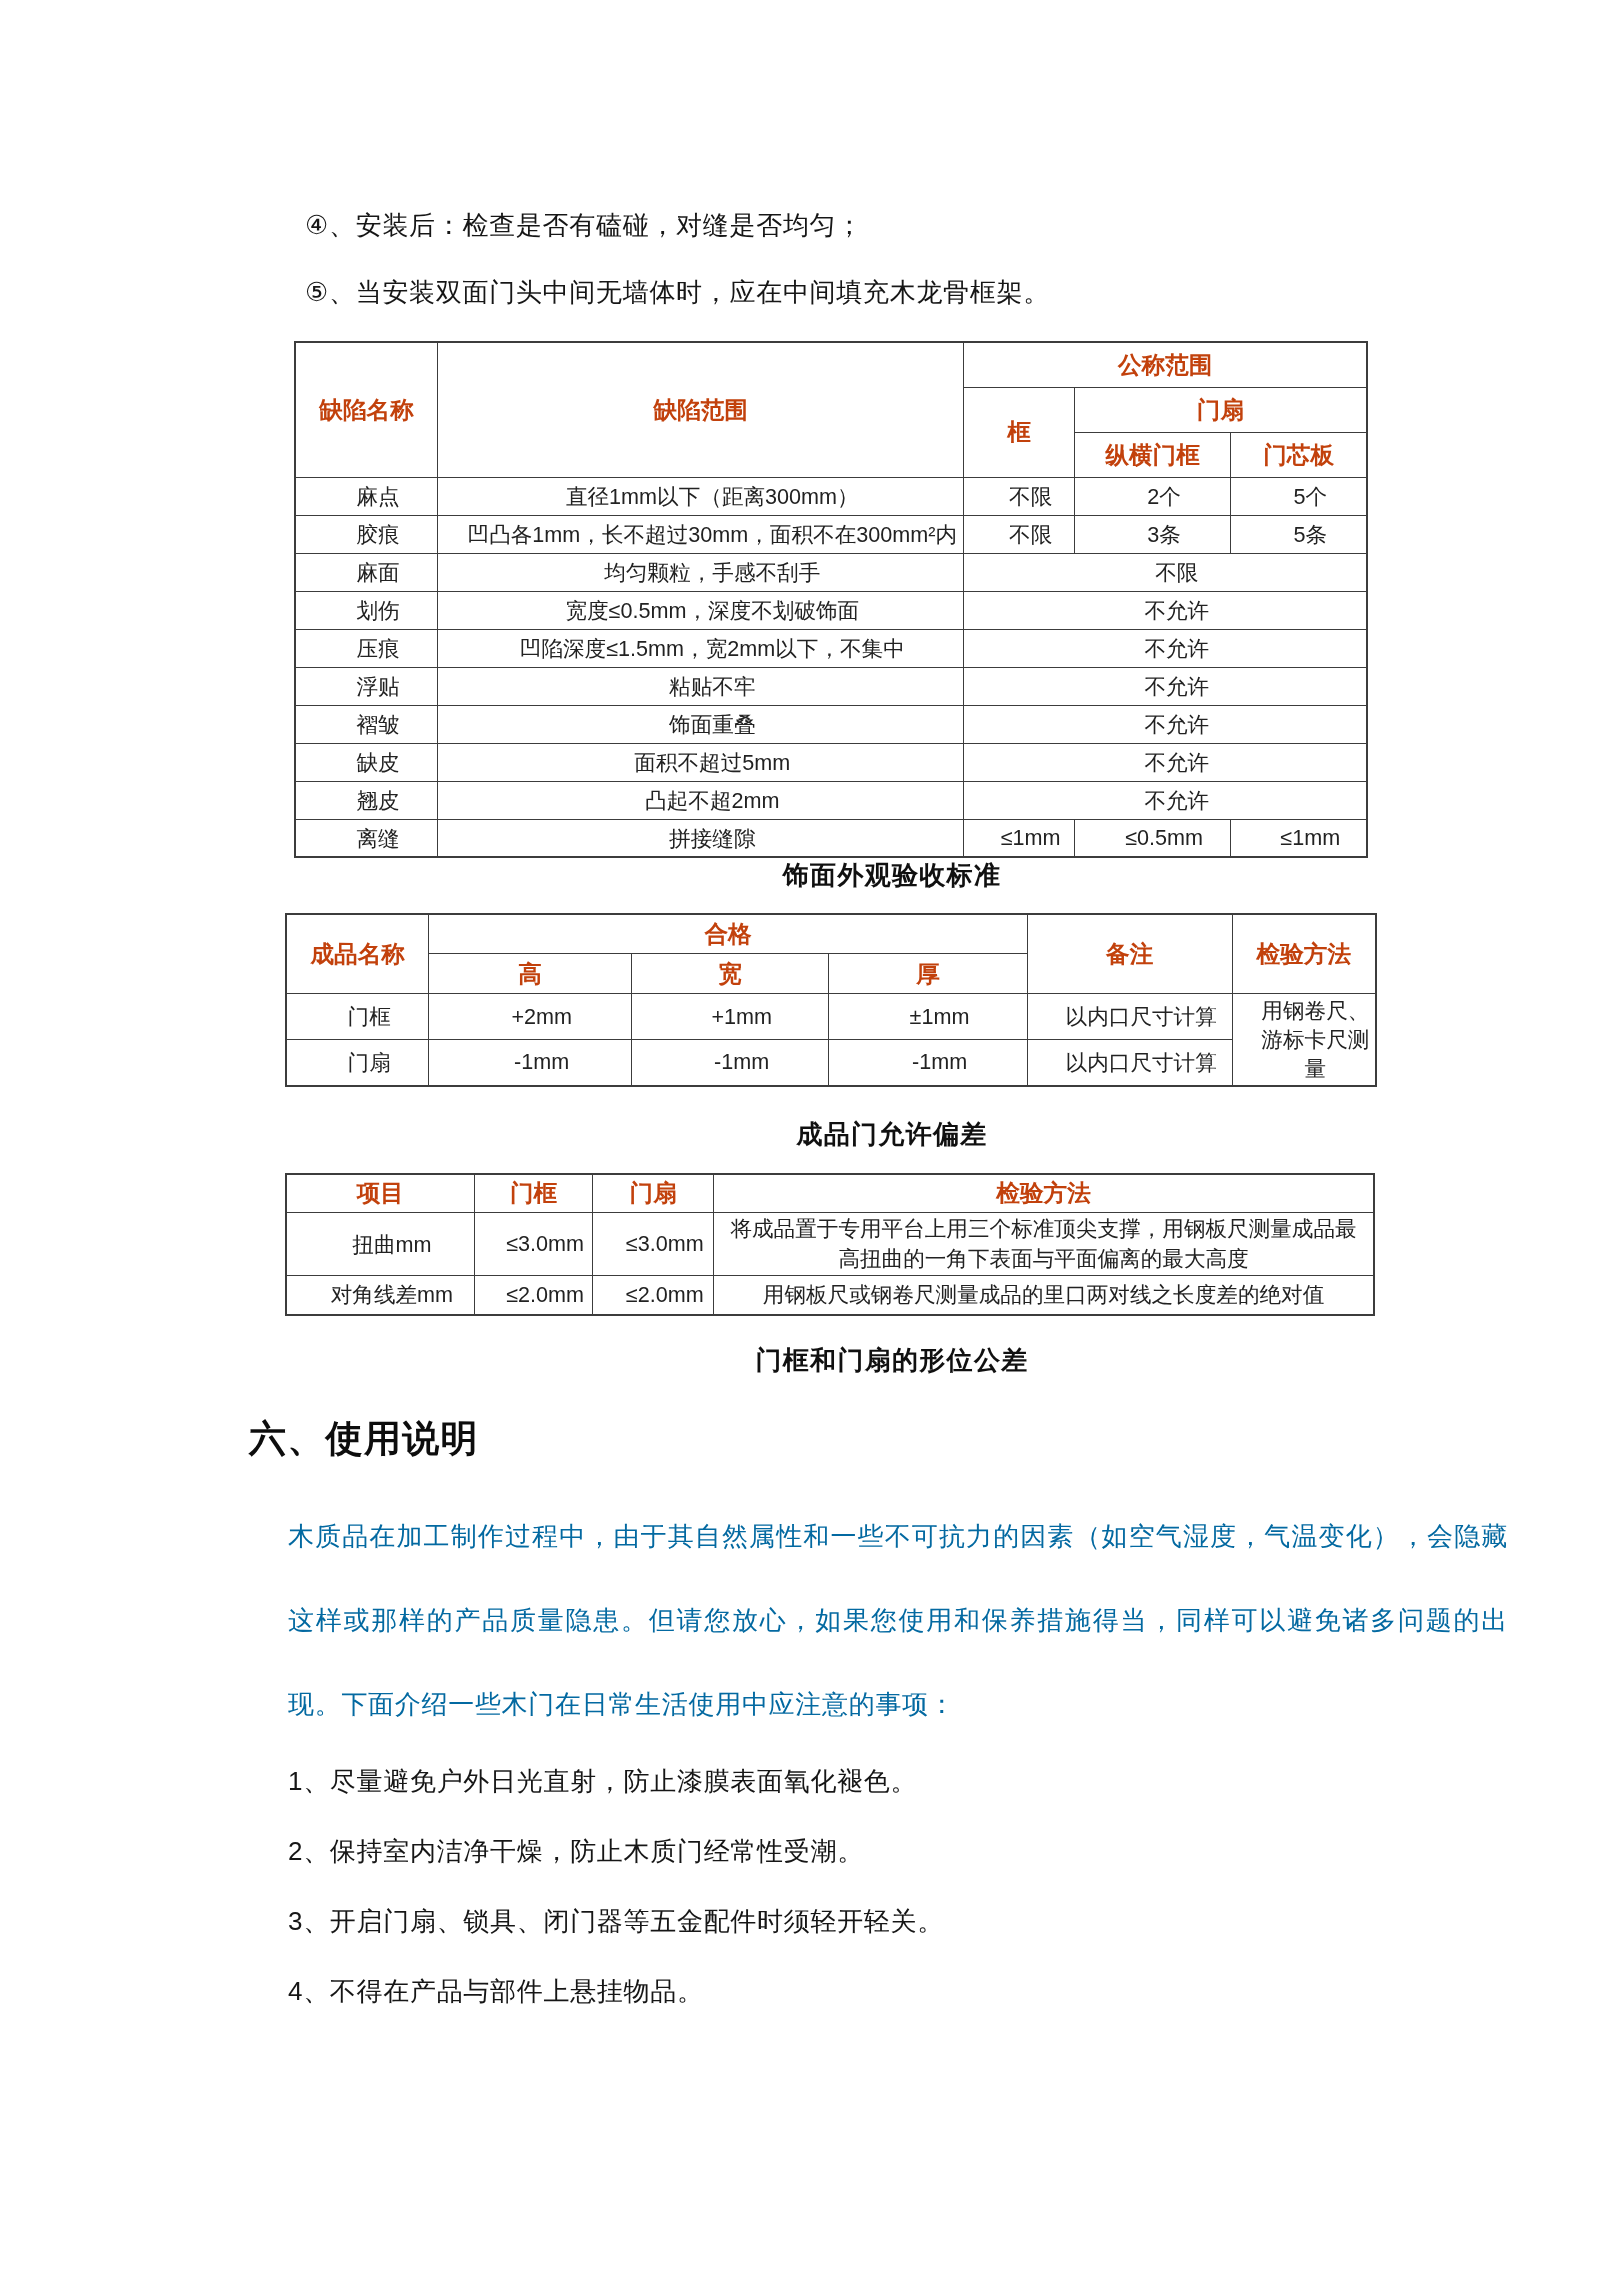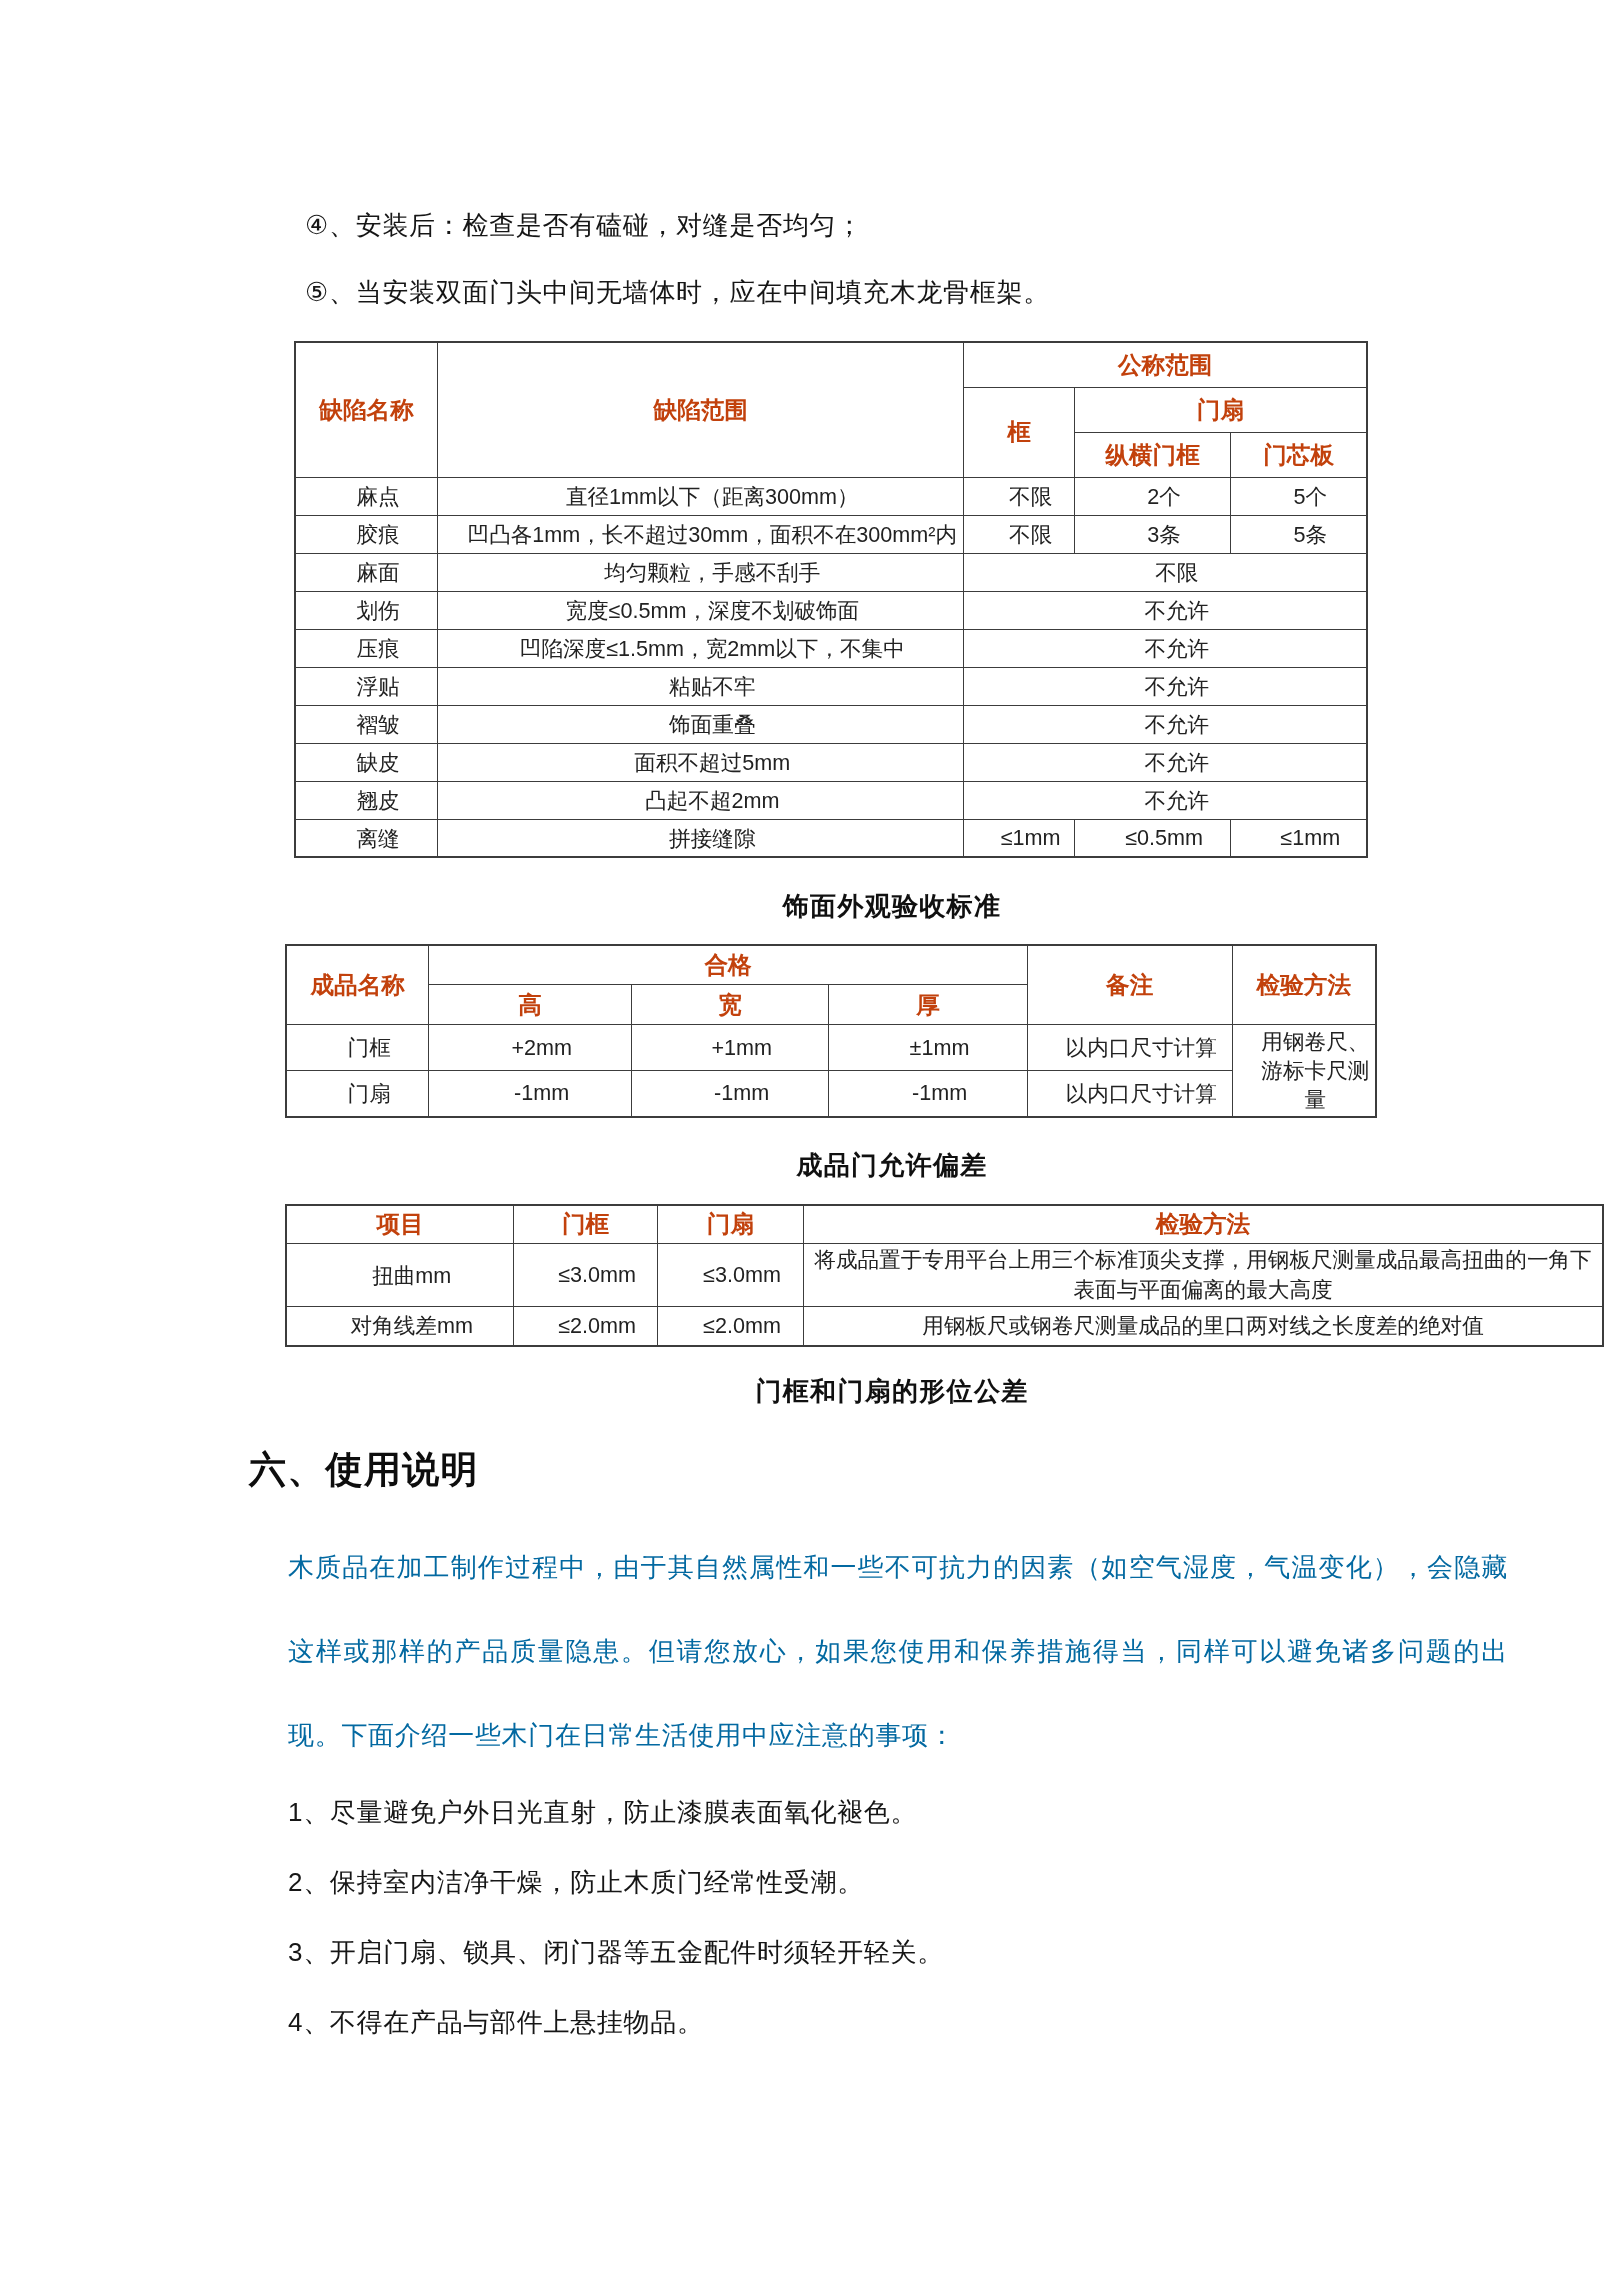--- a/index.html
+++ b/index.html
@@ -43,39 +43,39 @@
 
   .tbl-defects  { margin: 29.4px 0 0 294px; width: 1074px; }
   .tbl-defects tr.hdr  { height: 45px; }
   .tbl-defects tr.data { height: 38px; }
 
   .tbl-accept   { margin: 19.6px 0 0 285px; width: 1092px; }
   .tbl-accept tr.hdr   { height: 40px; }
   .tbl-accept tr.data  { height: 36px; }
   .tbl-accept td.method-cell { font-size: 21.6px; line-height: 1.35; }
 
-  .tbl-tol      { margin: 21px 0 0 285px; width: 1319px; }
+  .tbl-tol      { margin: 21px 0 0 285px; width: 1090px; }
   .tbl-tol tr.hdr  { height: 39px; }
   .tbl-tol tr.r1   { height: 64px; }
   .tbl-tol tr.r2   { height: 61px; }
   .tbl-tol tr.r3   { height: 39px; }
   .tbl-tol td.long { line-height: 1.38; padding: 1.3px 6.5px; }
 
   .tbl-caption {
     margin-left: 285px;
     width: 1090px;
     position: relative;
     left: 62px;
     text-align: center;
     font-size: 26px;
     font-weight: bold;
     color: #101010;
     letter-spacing: 1.3px;
   }
-  .cap-1 { margin-top: 31px; }
+  .cap-1 { }
   .cap-2 { margin-top: 30px; }
   .cap-3 { margin-top: 27.5px; }
 
   
   .section-title {
     margin: 36px 0 0 249px;
     font-size: 37px;
     font-weight: bold;
     color: #0d0d0d;
     letter-spacing: 1.3px;

